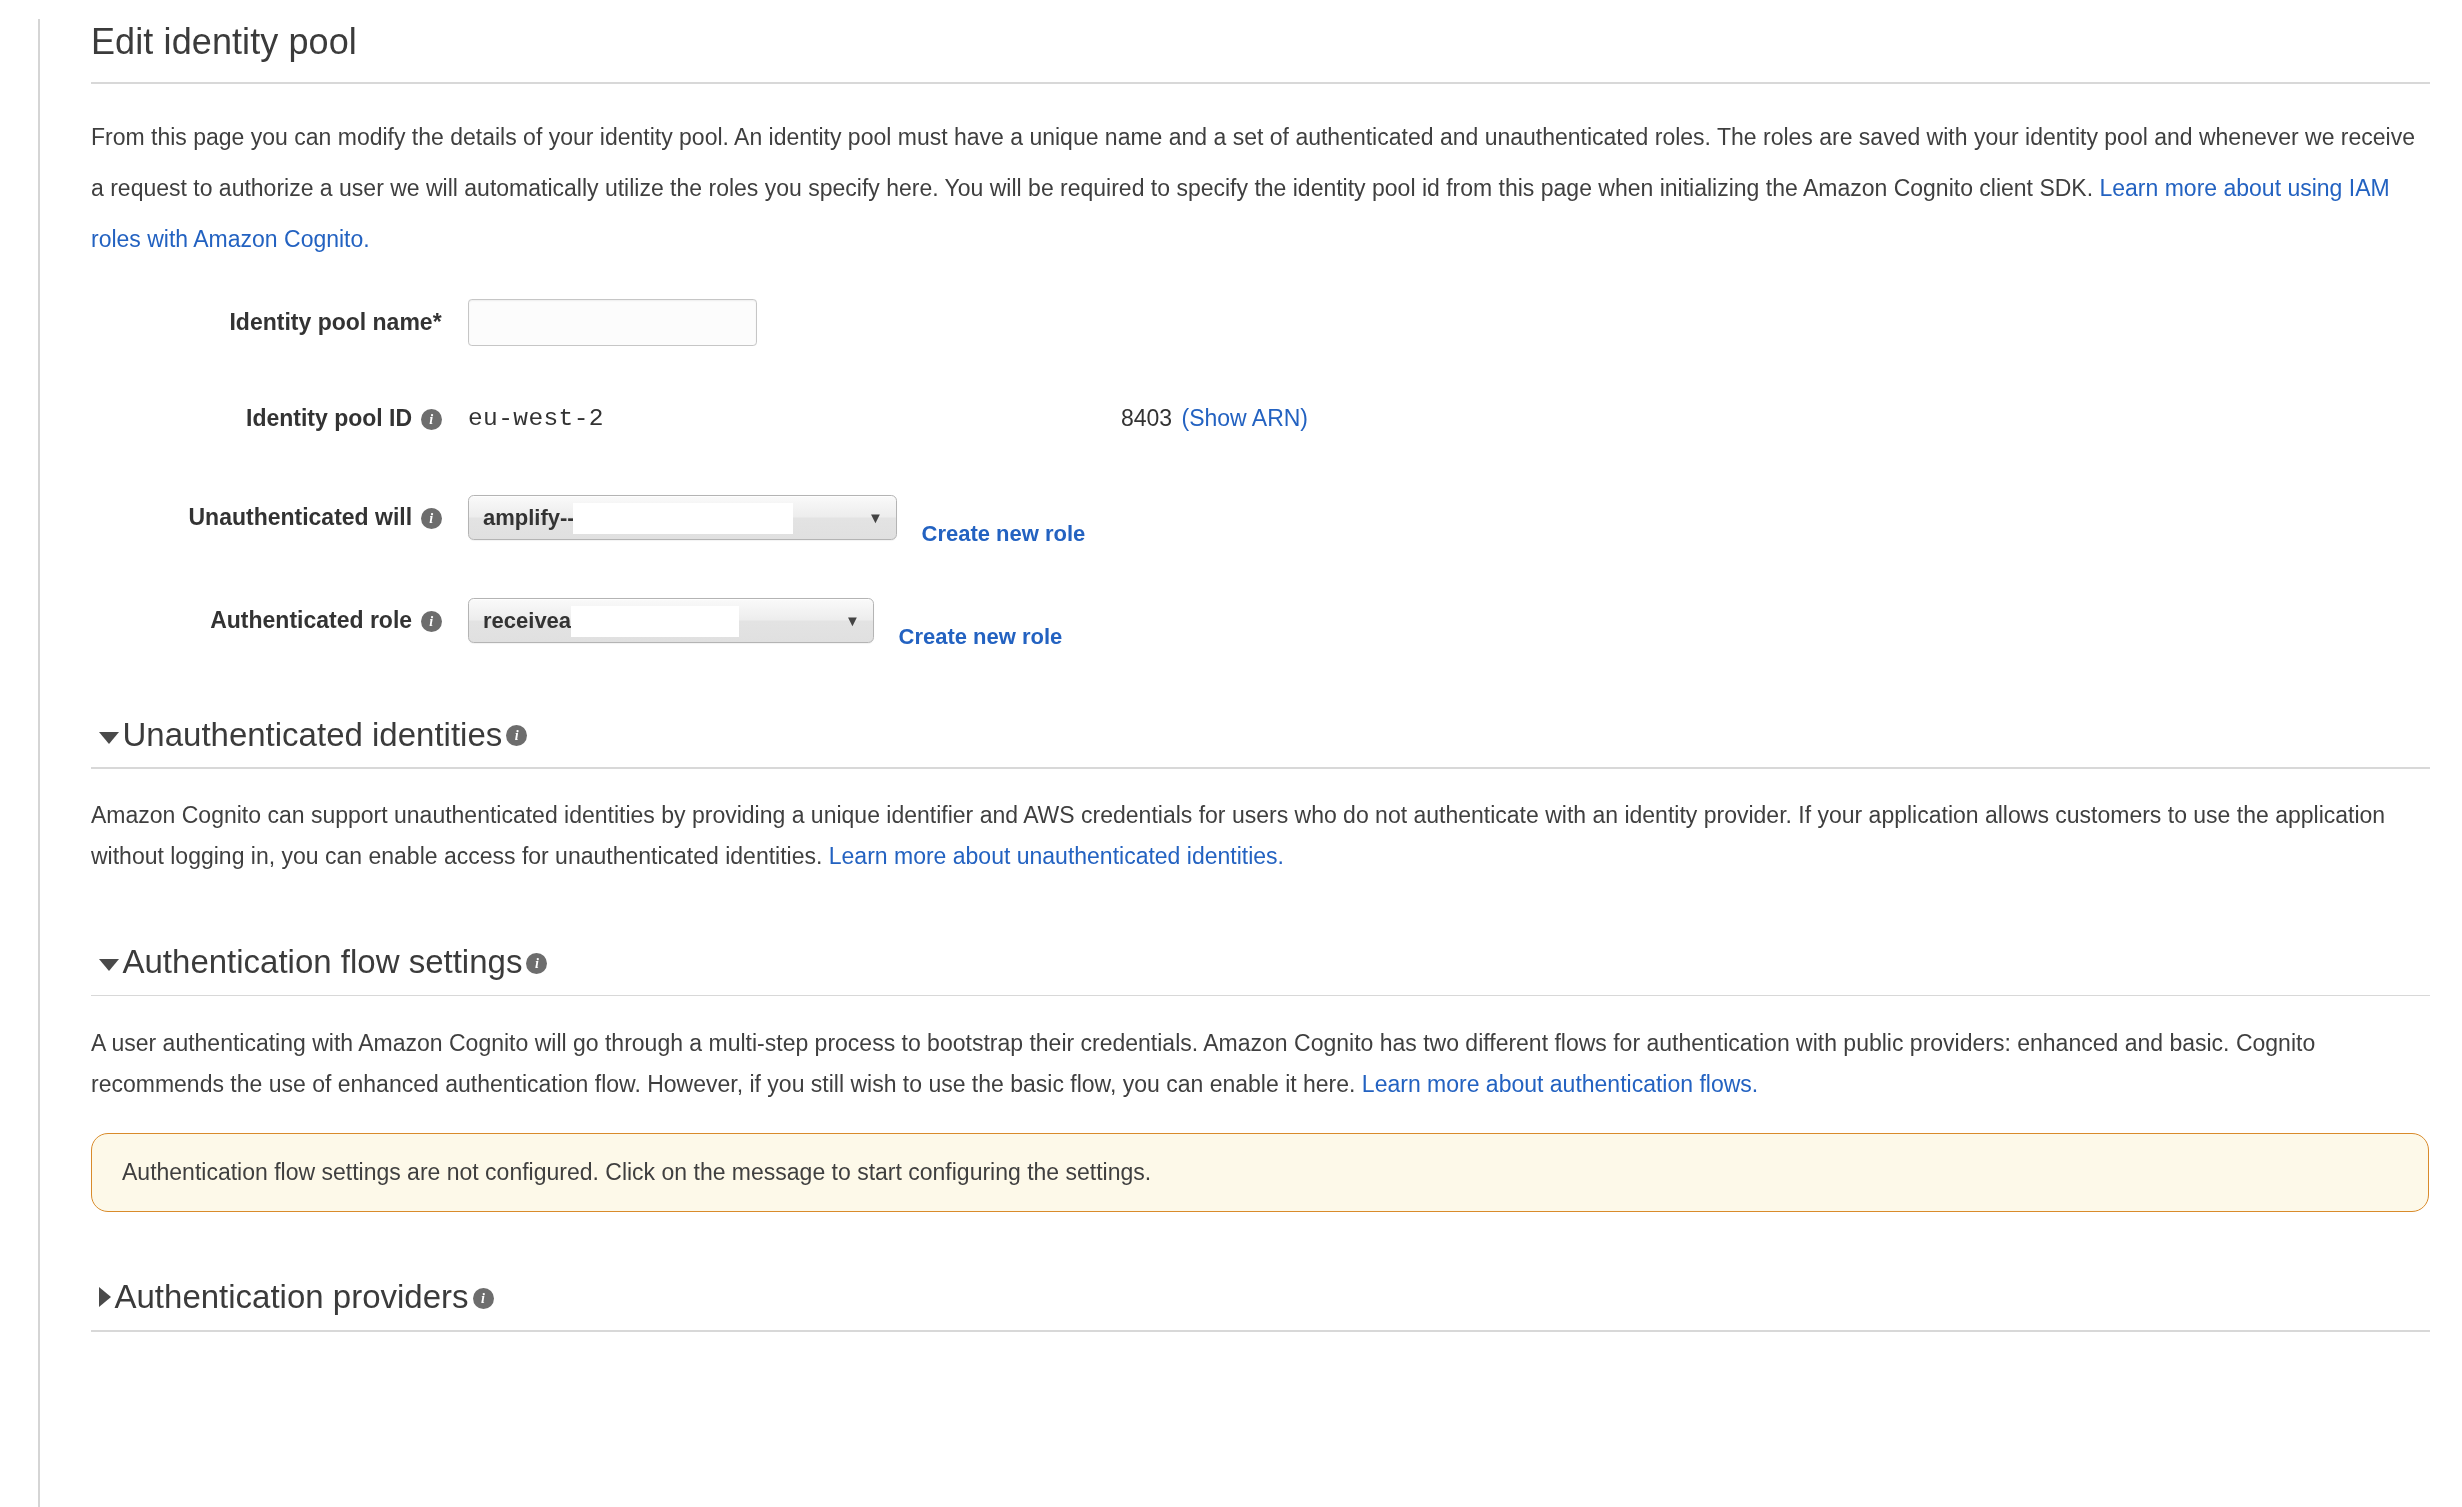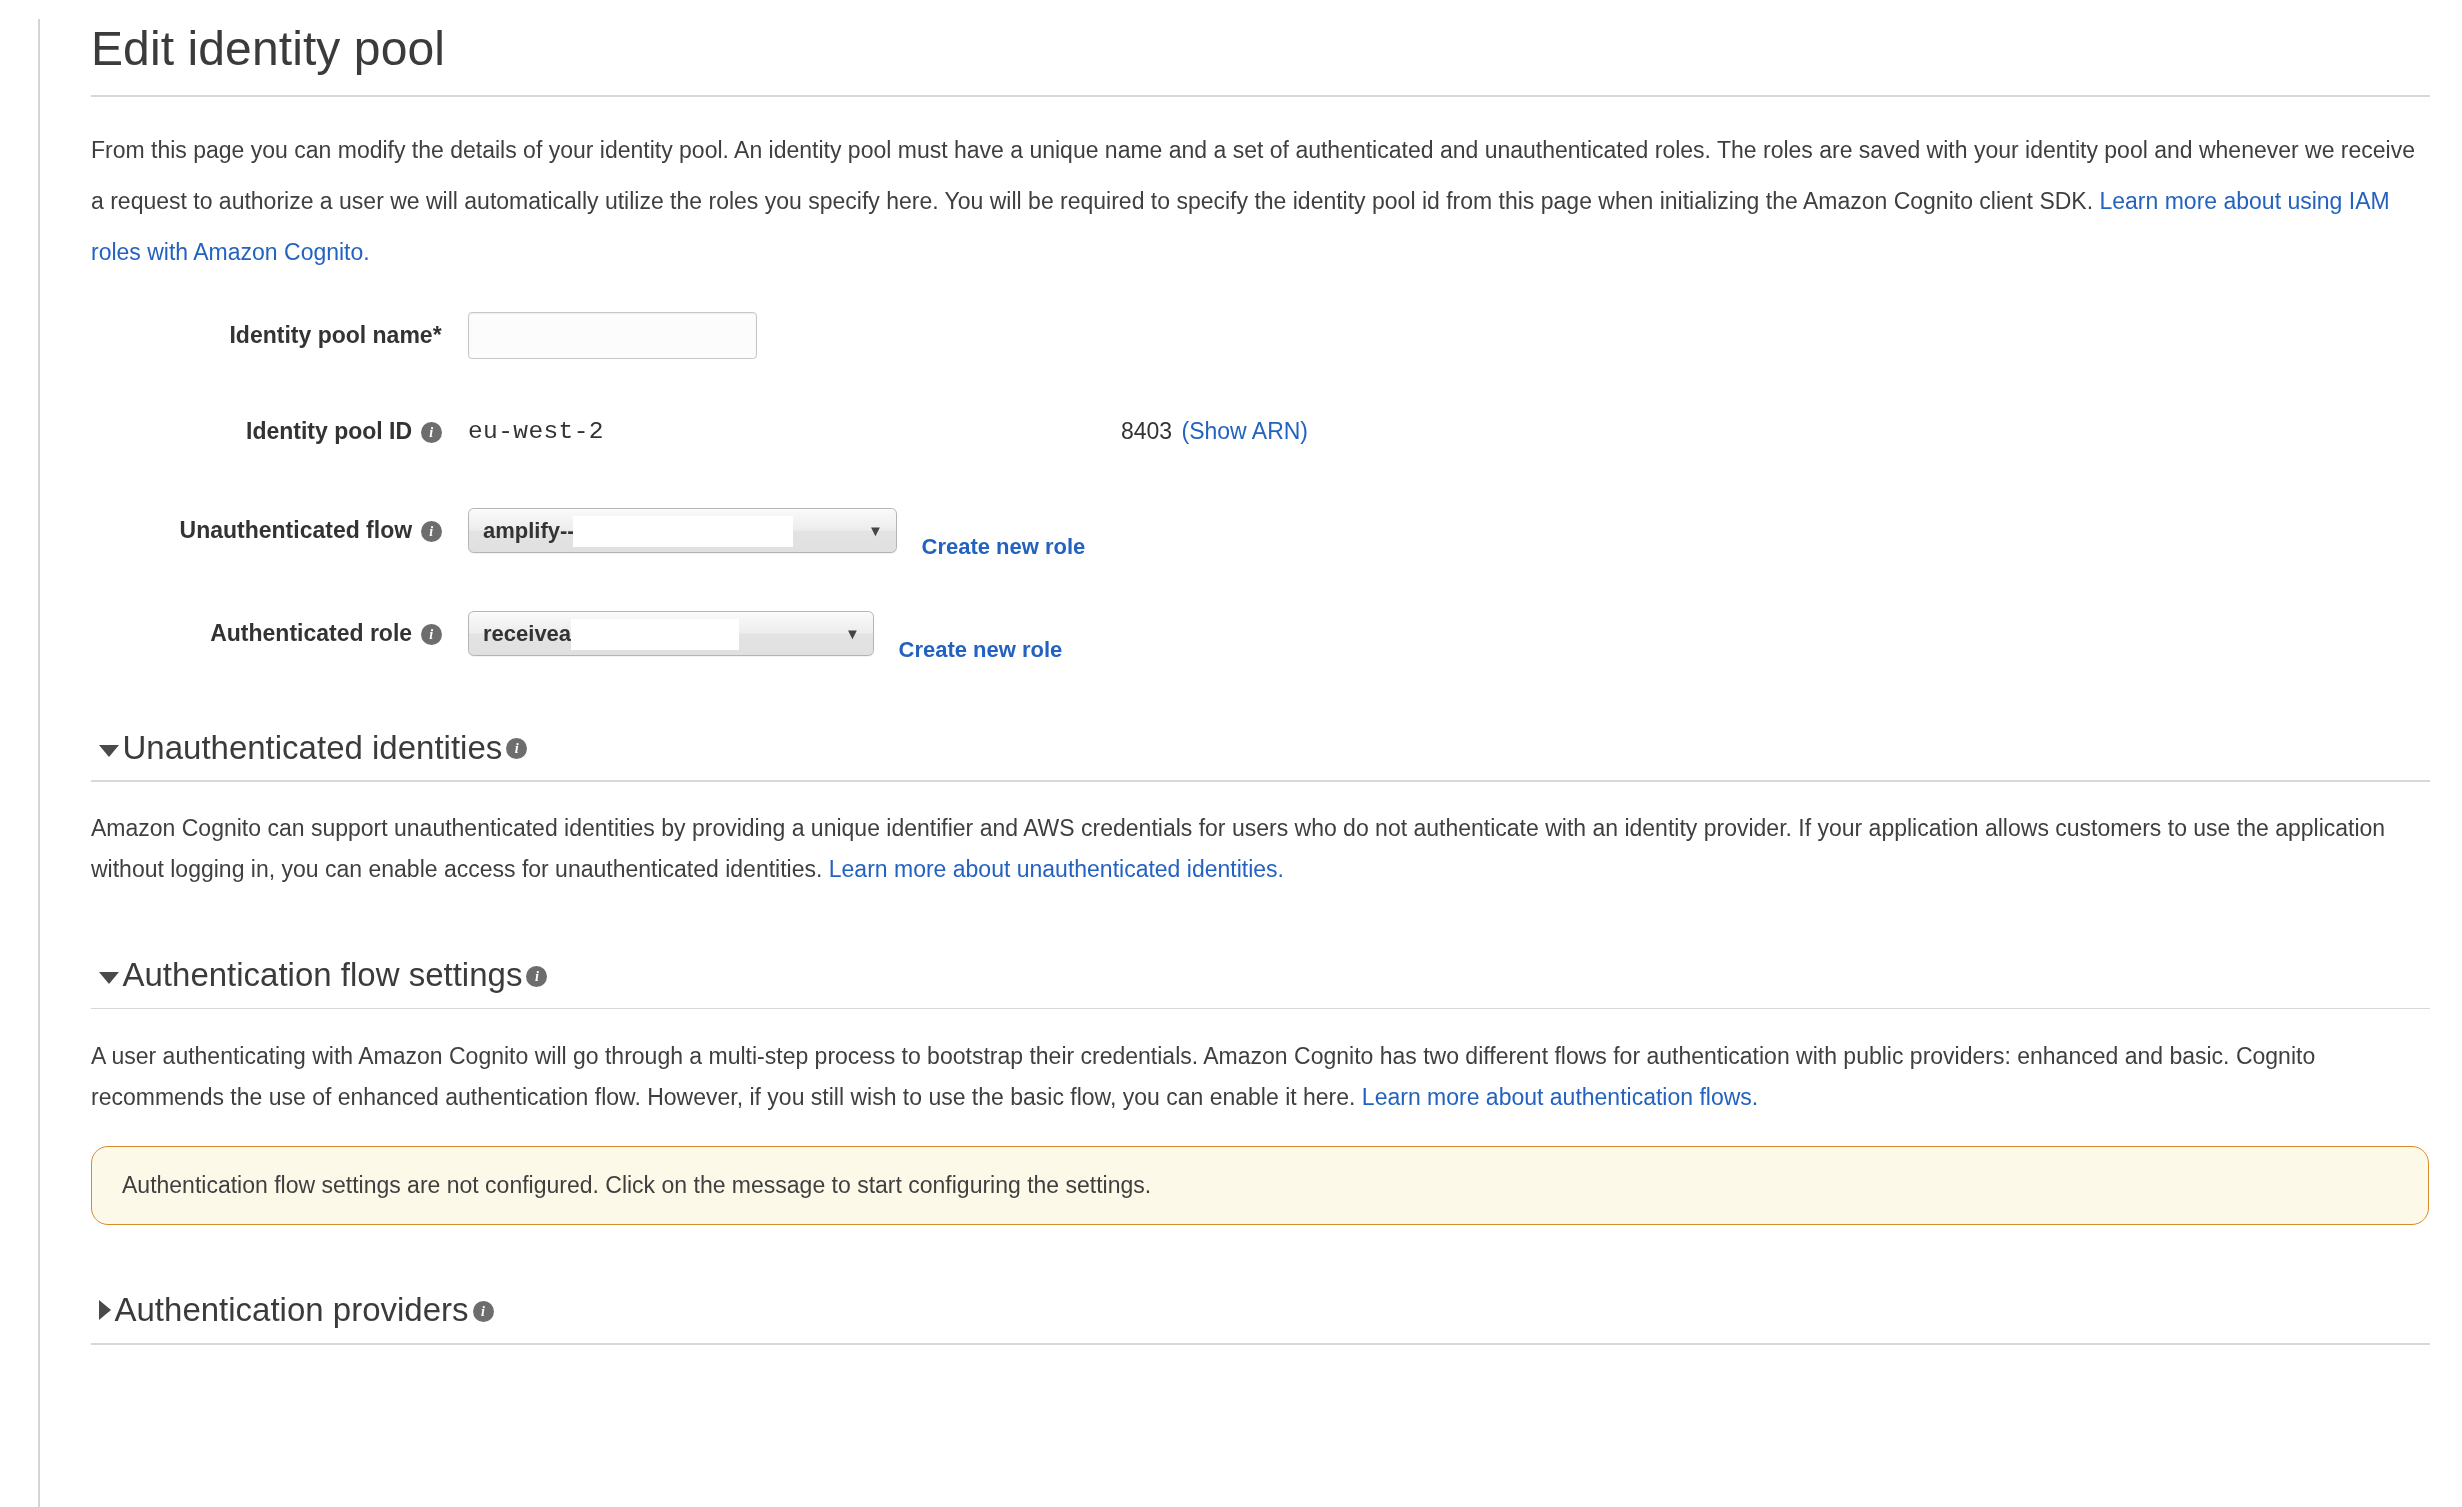--- a/index.html
+++ b/index.html
@@ -29,21 +29,21 @@
 
   .page {
     position: absolute;
     left: 91px;
     top: 0;
     width: 2340px;
   }
 
   
   .page-title {
-    font-size: 48px;
+    font-size: 36px;
     font-weight: normal;
     color: #3b3b3b;
     margin: 0;
     padding: 21px 0 19px 0;
     letter-spacing: 0.1px;
   }
   .title-rule {
     height: 1.9px;
     background: #d8d8d8;
     width: 2339px;
@@ -310,21 +310,21 @@
       <div class="row-control">
         <span class="pool-id-region">eu-west-2</span>
         <span class="pool-id-gap"></span>
         <span class="pool-id-suffix">8403</span>
         <a class="link" href="#" style="margin-left:9.4px;font-size:23px;">(Show ARN)</a>
       </div>
     </div>
 
     <div class="form-row">
       <div class="row-label">
-        <span>Unauthenticated flow</span>
+        <span>Unauthenticated will</span>
         <span class="info-icon">i</span>
       </div>
       <div class="row-control">
         <div class="select-btn select-unauth">
           <span>amplify-</span>
           <span>-unauthRole</span>
           <span class="select-caret">▼</span>
           <span class="redaction redaction-unauth"></span>
         </div>
         <a class="create-role-link" href="#">Create new role</a>

